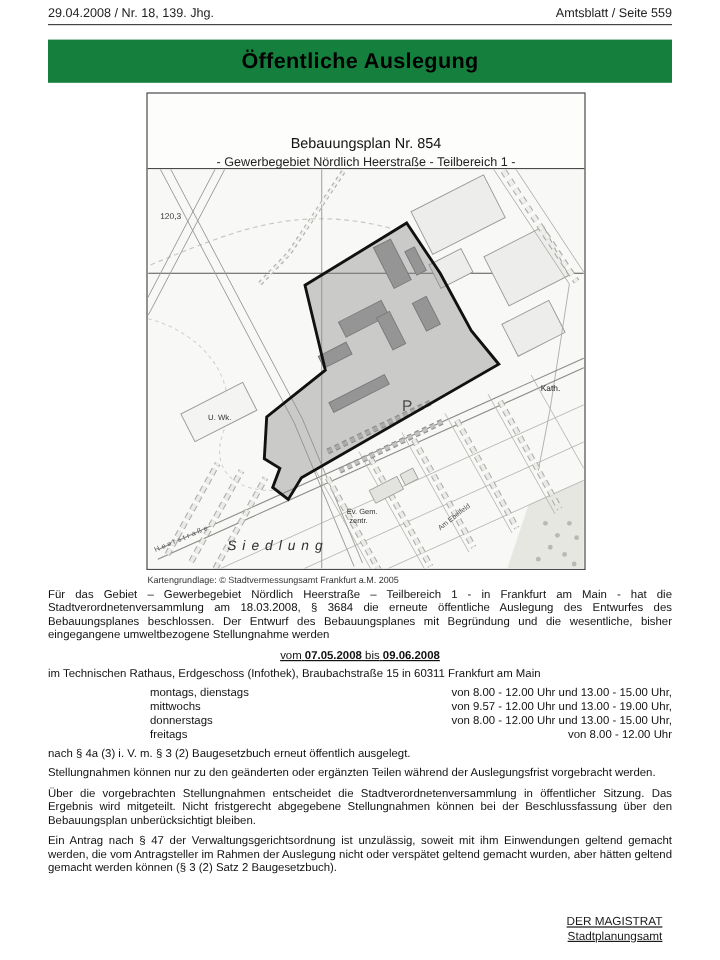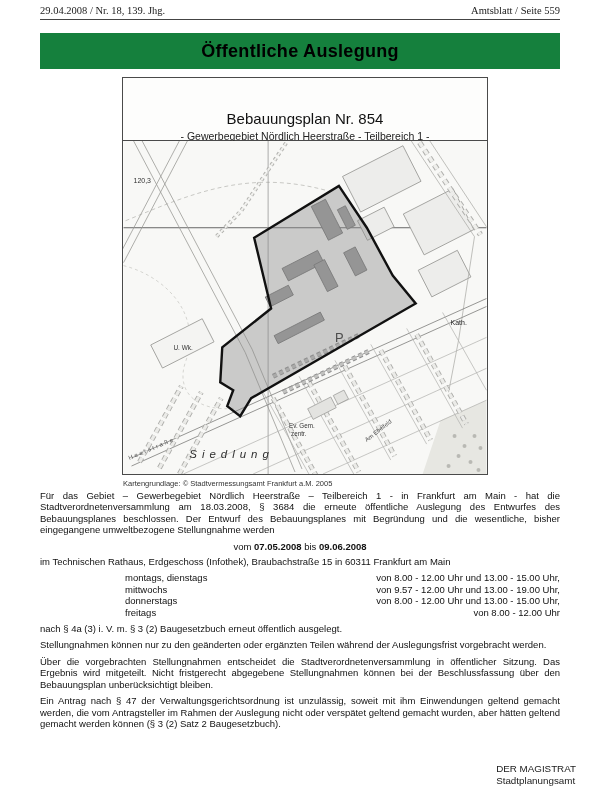--- a/index.html
+++ b/index.html
@@ -4,45 +4,45 @@
 <style>
   html,body{margin:0;padding:0;}
   body{
     width:600px;height:800px;background:#ffffff;position:relative;
     font-family:"Liberation Sans","DejaVu Sans",sans-serif;color:#1a1a1a;
     overflow:hidden;
   }
   
   .hdr{position:absolute;left:40px;top:5px;width:520px;font-size:10.5px;color:#222;
        display:flex;justify-content:space-between;border-bottom:1.2px solid #444;
-       padding-bottom:3px;font-family:Liberation Serif, serif;}
+       padding-bottom:3px;}
   
   .banner{position:absolute;left:40px;top:33px;width:520px;height:36px;
           background:#15803d;display:flex;align-items:center;justify-content:center;}
   .banner span{font-size:18px;font-weight:bold;color:#000;letter-spacing:.3px;}
   
   .plan-box{position:absolute;left:122px;top:77px;width:366px;height:398px;
             border:1.2px solid #4a4a4a;box-sizing:border-box;background:#fdfdfc;}
   .plan-title-sec{height:62px;border-bottom:1.2px solid #4a4a4a;text-align:center;
             display:flex;flex-direction:column;justify-content:center;gap:3px;}
-  .plan-title{font-size:15px;color:#111;margin-top:34px;}
+  .plan-title{font-size:12px;color:#111;margin-top:34px;}
   .plan-subtitle{font-size:10.5px;color:#222;}
   .map-wrap{width:364px;height:333px;overflow:hidden;}
   .caption{position:absolute;left:123px;top:479px;font-size:7.5px;color:#333;}
   
   .doc{position:absolute;left:40px;top:490px;width:520px;font-size:9.5px;
        line-height:11.4px;color:#111;}
   .doc p{margin:0 0 5px 0;text-align:justify;}
-  .date-line{text-align:center;margin:2px 0 4px 0;}
+  .date-line{text-align:center;margin:2px 0 4px 0;text-decoration:underline;}
   .date-line b{font-weight:bold;}
   .addr{margin:0 0 5px 0;}
   .hours{margin:0 0 5px 85px;}
   .hours .row{display:flex;justify-content:space-between;}
   .hours .day{width:153px;}
-  .sig{position:absolute;right:24px;top:763px;text-align:left;font-size:9.8px;line-height:11.5px;}
+  .sig{position:absolute;right:48px;top:763px;text-align:right;font-size:9.8px;line-height:11.5px;text-decoration:underline;}
   svg text{font-family:"Liberation Sans","DejaVu Sans",sans-serif;}
 </style>
 </head>
 <body>
 
 <div class="hdr">
   <span>29.04.2008 / Nr. 18, 139. Jhg.</span>
   <span>Amtsblatt / Seite 559</span>
 </div>
 

